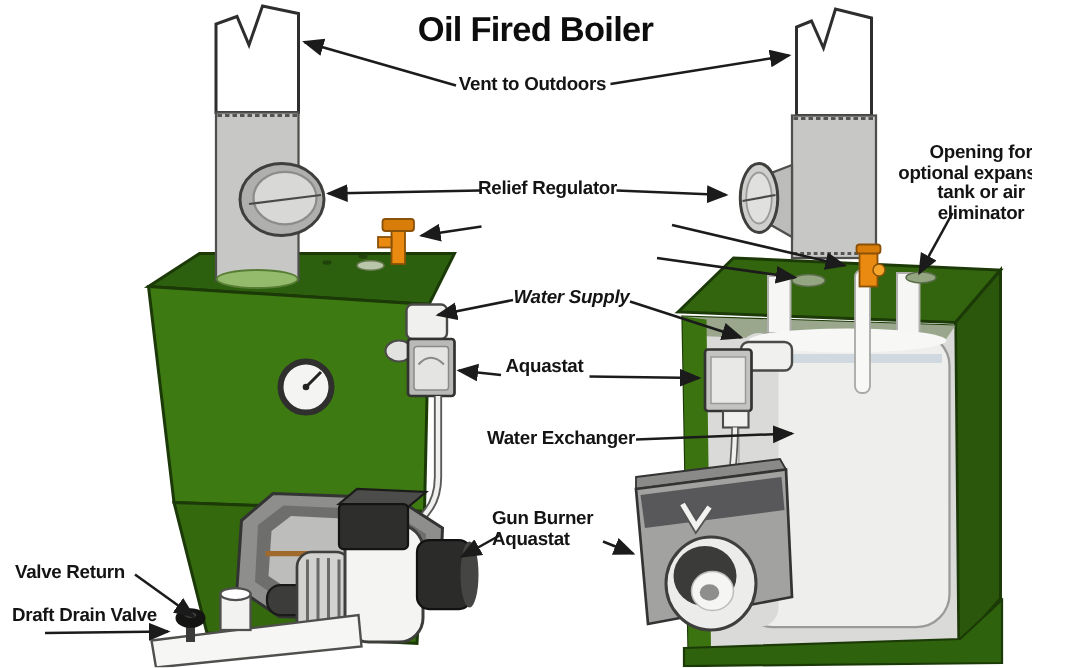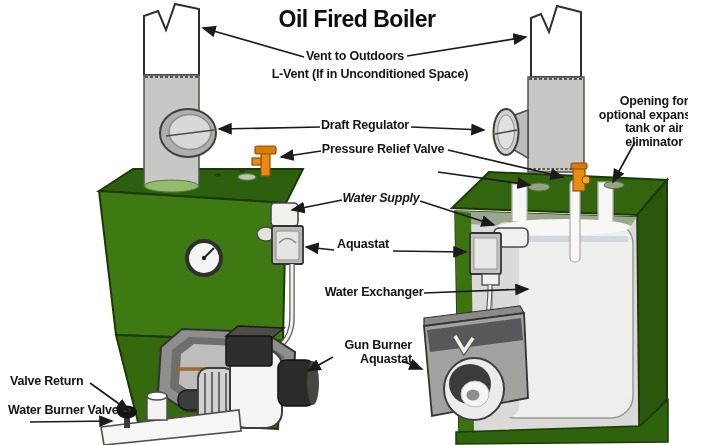--- a/index.html
+++ b/index.html
@@ -9,21 +9,21 @@
   }
   .stage svg{position:absolute;left:0;top:0;}
   .title{
     position:absolute;left:357px;top:6px;transform:translateX(-50%);
     font-size:23px;font-weight:700;letter-spacing:-0.5px;white-space:nowrap;color:#0d0d0d;
   }
   .lbl{
     position:absolute;font-size:12.5px;font-weight:700;letter-spacing:-0.2px;
     color:#141414;white-space:nowrap;line-height:13.5px;
   }
-  .ctr{transform:translateX(-50%);text-align:right;}
+  .ctr{transform:translateX(-50%);text-align:left;}
   .wrap{white-space:normal;}
 </style>
 </head>
 <body>
 
 <div class="stage">
 
   <svg width="720" height="445" viewBox="0 0 720 445">
     <defs>
       <marker id="ah" markerWidth="9" markerHeight="8" refX="7.5" refY="3.5" orient="auto">
@@ -179,23 +179,21 @@
       <line x1="402" y1="361" x2="422" y2="369" marker-end="url(#ah)"></line>
       <line x1="635" y1="142" x2="613" y2="182" marker-end="url(#ah)"></line>
       <line x1="90" y1="383" x2="129" y2="411" marker-end="url(#ah)"></line>
       <line x1="30" y1="422" x2="112" y2="421" marker-end="url(#ah)"></line>
     </g>
   </svg>
 
   <div class="title">Oil Fired Boiler</div>
 
   <div class="lbl ctr" style="left:355px;top:50px;">Vent to Outdoors</div>
-  <div class="lbl ctr" style="left:370px;top:68px;">L-Vent (If in Unconditioned Space)</div>
-  <div class="lbl ctr" style="left:365px;top:119px;">Draft Regulator</div>
-  <div class="lbl ctr" style="left:383px;top:143px;">Pressure Relief Valve</div>
+  <div class="lbl ctr" style="left:365px;top:119px;">Relief Regulator</div>
   <div class="lbl ctr" style="left:381px;top:192px;font-style:italic;">Water Supply</div>
   <div class="lbl ctr" style="left:363px;top:238px;">Aquastat</div>
   <div class="lbl ctr" style="left:374px;top:286px;">Water Exchanger</div>
   <div class="lbl ctr wrap" style="left:370px;top:339px;width:84px;">Gun Burner Aquastat</div>
   <div class="lbl wrap" style="left:595px;top:95px;width:118px;text-align:center;">Opening for optional expansion tank or air eliminator</div>
   <div class="lbl" style="left:10px;top:375px;">Valve Return</div>
-  <div class="lbl" style="left:8px;top:404px;">Water Burner Valve</div>
+  <div class="lbl" style="left:8px;top:404px;">Draft Drain Valve</div>
 </div>
 
 </body></html>

